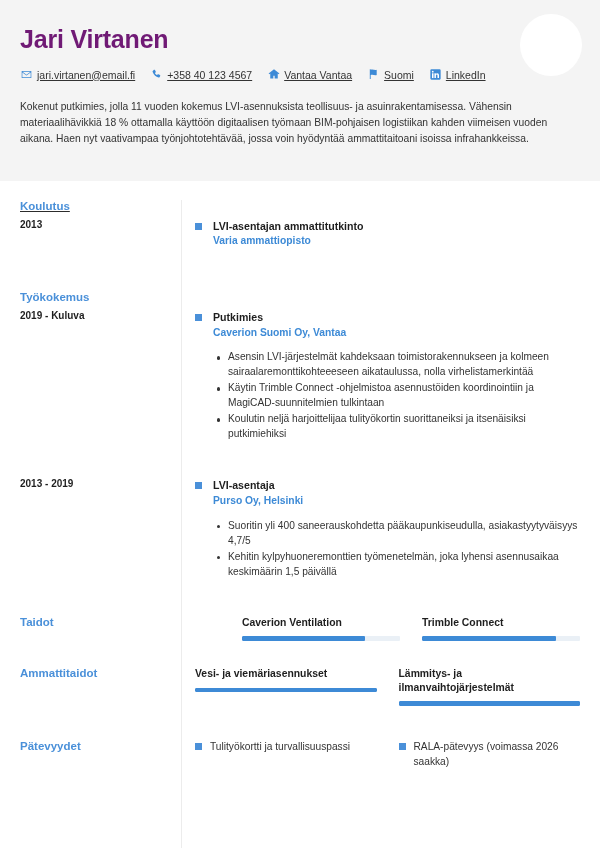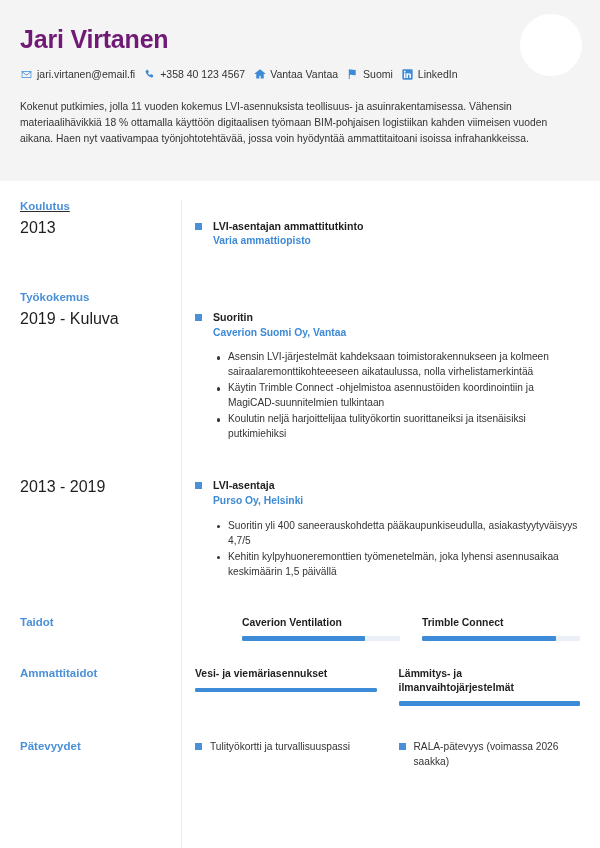--- a/index.html
+++ b/index.html
@@ -37,25 +37,26 @@
   .contact-row {
     display: flex;
     align-items: center;
     flex-wrap: wrap;
     gap: 0;
     margin-bottom: 18px;
   }
 
   .contact-item {
     display: flex;
-    align-items: center;
+    align-items: flex-end;
     font-size: 10.5px;
     color: #333333;
-    margin-right: 8px;
+    margin-right: 15px;
     white-space: nowrap;
+    text-decoration: underline;
   }
 
   .contact-item .ci-icon {
     display: inline-flex;
     align-items: center;
     justify-content: center;
     width: 13px;
     height: 13px;
     margin-right: 4px;
     color: #3d8ad6;
@@ -115,22 +116,22 @@
     padding-right: 20px;
   }
 
   .section-title {
     color: #4a90d9;
     font-size: 11.5px;
     font-weight: bold;
   }
 
   .date-label {
-    font-size: 16px;
-    font-weight: normal;
+    font-size: 10px;
+    font-weight: bold;
     color: #1e1e1e;
   }
 
   
   .entry {
     display: flex;
     align-items: flex-start;
   }
 
   .entry-marker {
@@ -352,21 +353,21 @@
   </div>
 
   <div class="section mt-workentry">
     <div class="col-left">
       <div class="date-label">2019 - Kuluva</div>
     </div>
     <div class="col-right">
       <div class="entry">
         <div class="entry-marker"></div>
         <div class="entry-body">
-          <div class="entry-title">Suoritin</div>
+          <div class="entry-title">Putkimies</div>
           <div class="entry-org">Caverion Suomi Oy, Vantaa</div>
         </div>
       </div>
       <ul class="bullets">
         <li>Asensin LVI-järjestelmät kahdeksaan toimistorakennukseen ja kolmeen sairaalaremonttikohteeeseen aikataulussa, nolla virhelistamerkintää</li>
         <li>Käytin Trimble Connect -ohjelmistoa asennustöiden koordinointiin ja MagiCAD-suunnitelmien tulkintaan</li>
         <li>Koulutin neljä harjoittelijaa tulityökortin suorittaneiksi ja itsenäisiksi putkimiehiksi</li>
       </ul>
     </div>
   </div>

